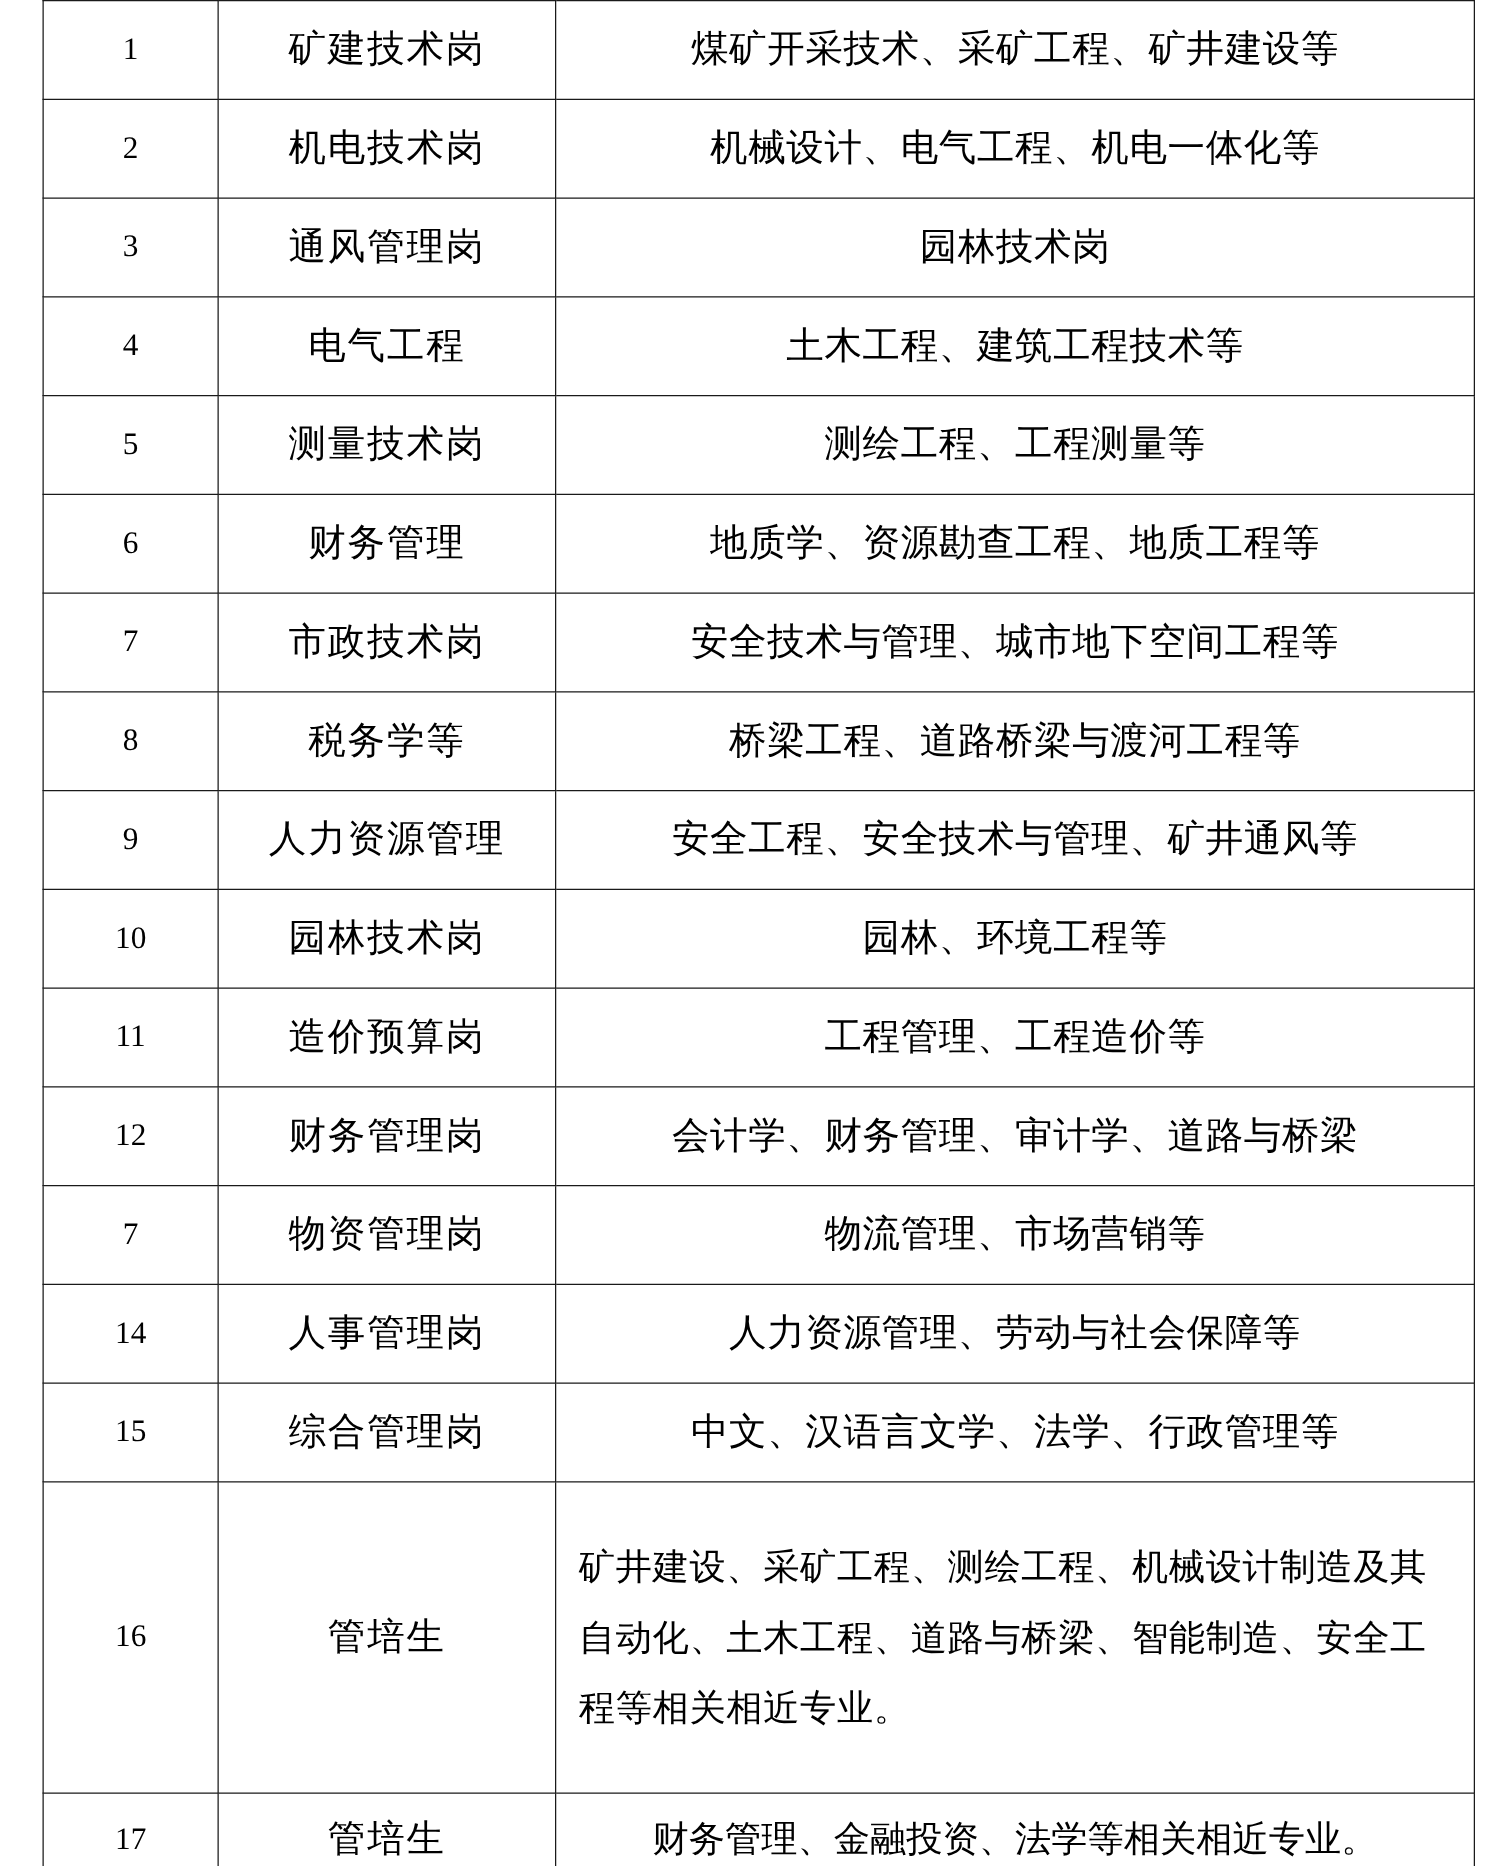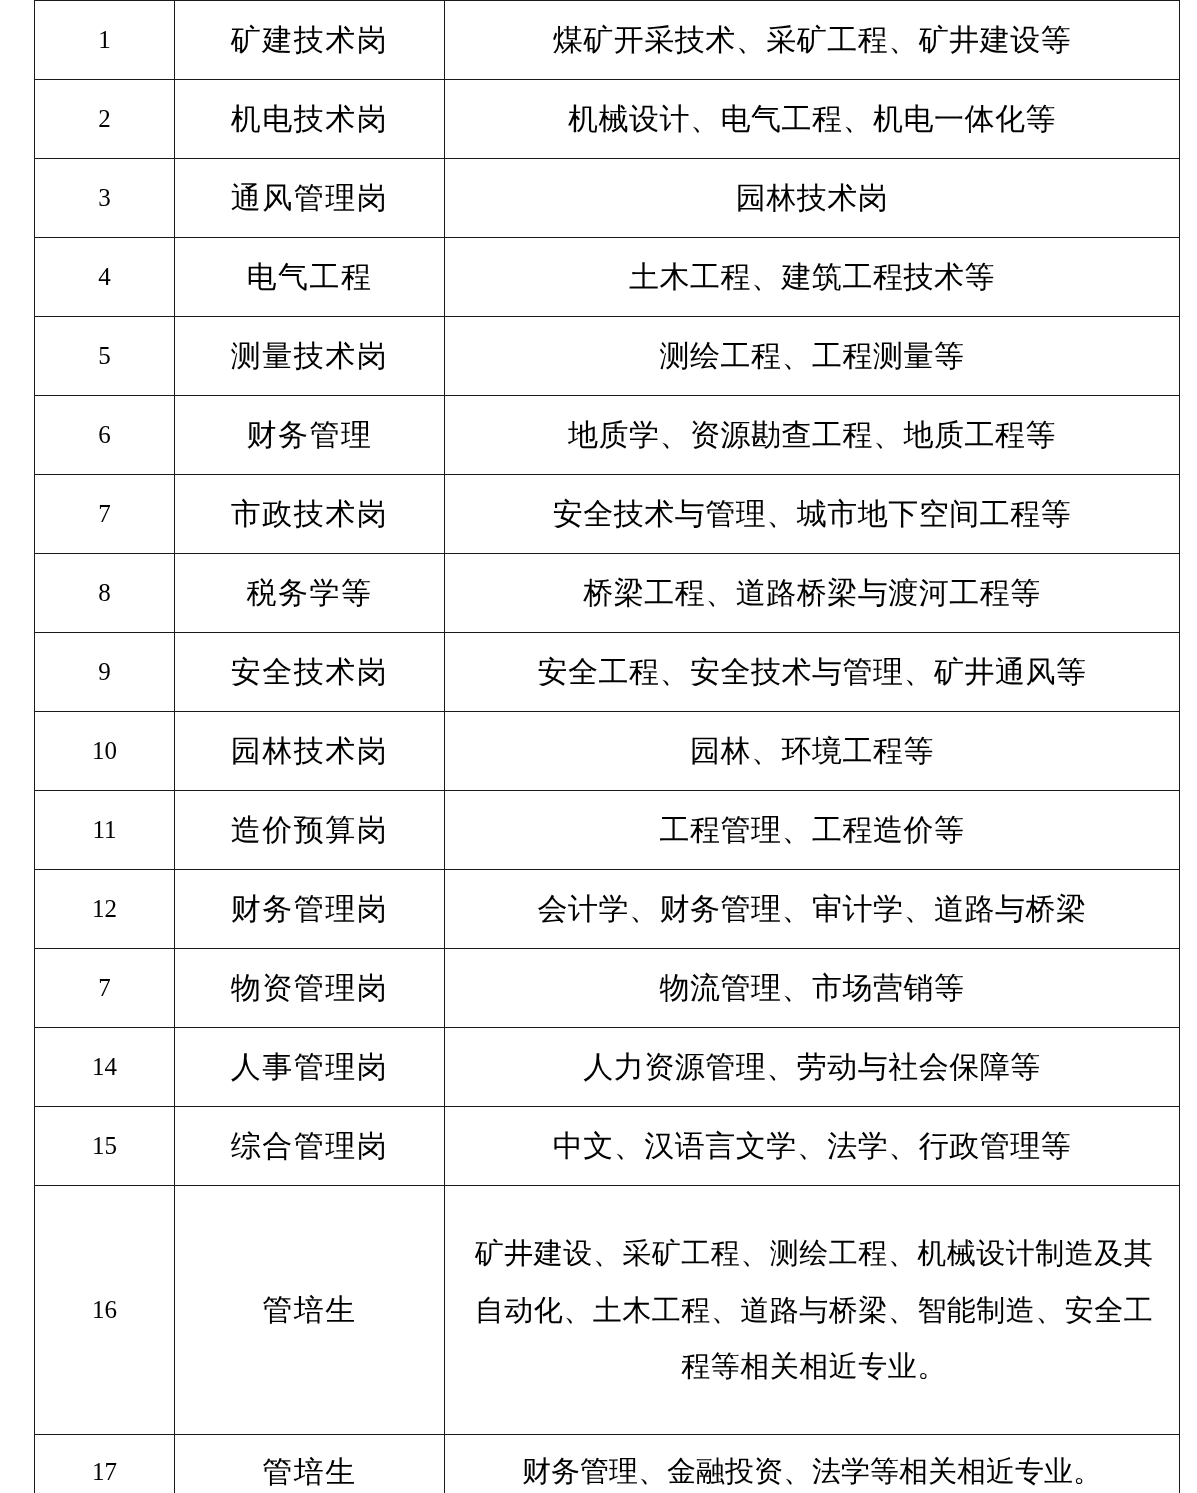--- a/index.html
+++ b/index.html
@@ -53,21 +53,21 @@
     letter-spacing: 0.5px;
     font-family: "DejaVu Serif", "Liberation Serif", serif;
     line-height: 1.28;
     padding: 2px 8px;
   }
   tr.r-standard td { height: 78px; }
   tr.r-tall td {
     height: 228px;
   }
   tr.r-tall .cell-major {
-    text-align: center;
+    text-align: left;
     padding: 10px 14px 10px 18px;
     line-height: 1.95;
     font-size: 29px;
   }
   tr.r-last td { height: 74px; }
   tr.r-last .cell-major {
     font-size: 29px;
     letter-spacing: 0px;
   }
   
@@ -119,21 +119,21 @@
         <td class="cell-post">市政技术岗</td>
         <td class="cell-major">安全技术与管理、城市地下空间工程等</td>
       </tr>
       <tr class="r-standard">
         <td class="cell-index">8</td>
         <td class="cell-post">税务学等</td>
         <td class="cell-major">桥梁工程、道路桥梁与渡河工程等</td>
       </tr>
       <tr class="r-standard">
         <td class="cell-index">9</td>
-        <td class="cell-post">安全技术岗</td>
+        <td class="cell-post">人力资源管理</td>
         <td class="cell-major">安全工程、安全技术与管理、矿井通风等</td>
       </tr>
       <tr class="r-standard">
         <td class="cell-index">10</td>
         <td class="cell-post">园林技术岗</td>
         <td class="cell-major">园林、环境工程等</td>
       </tr>
       <tr class="r-standard">
         <td class="cell-index">11</td>
         <td class="cell-post">造价预算岗</td>

